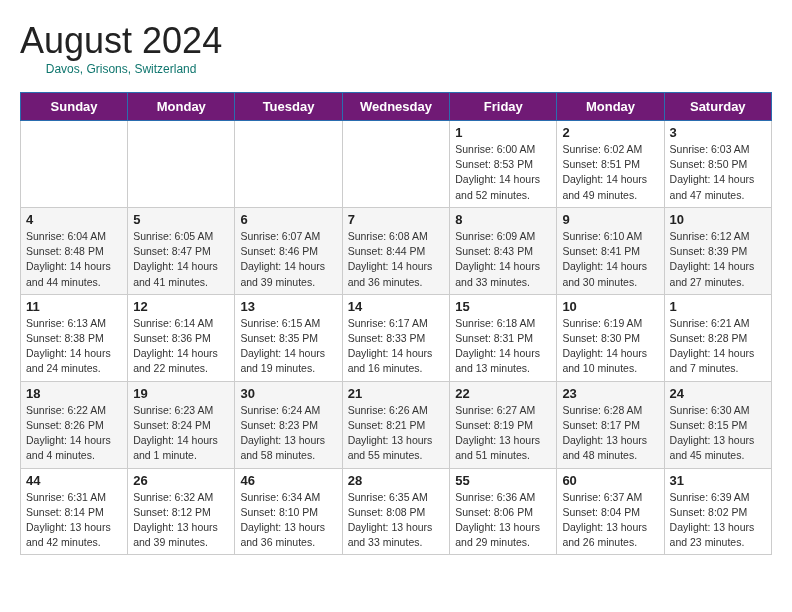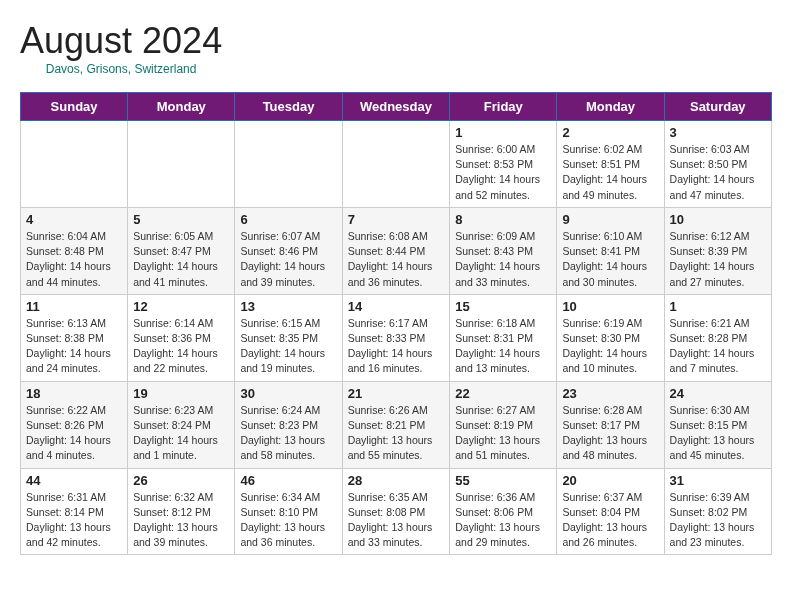--- a/index.html
+++ b/index.html
@@ -239,21 +239,21 @@
         </td>
         <td>
           <span class="day-num">28</span>
           <div class="day-info">Sunrise: 6:35 AM<br>Sunset: 8:08 PM<br>Daylight: 13 hours and 33 minutes.</div>
         </td>
         <td>
           <span class="day-num">55</span>
           <div class="day-info">Sunrise: 6:36 AM<br>Sunset: 8:06 PM<br>Daylight: 13 hours and 29 minutes.</div>
         </td>
         <td>
-          <span class="day-num">20</span>
+          <span class="day-num">60</span>
           <div class="day-info">Sunrise: 6:37 AM<br>Sunset: 8:04 PM<br>Daylight: 13 hours and 26 minutes.</div>
         </td>
         <td>
           <span class="day-num">31</span>
           <div class="day-info">Sunrise: 6:39 AM<br>Sunset: 8:02 PM<br>Daylight: 13 hours and 23 minutes.</div>
         </td>
       </tr>
     </tbody>
 </table>
 

